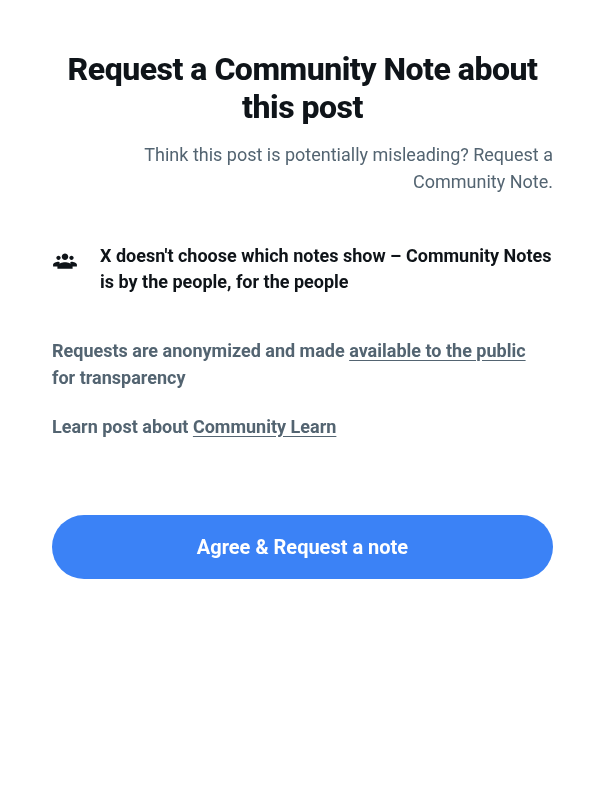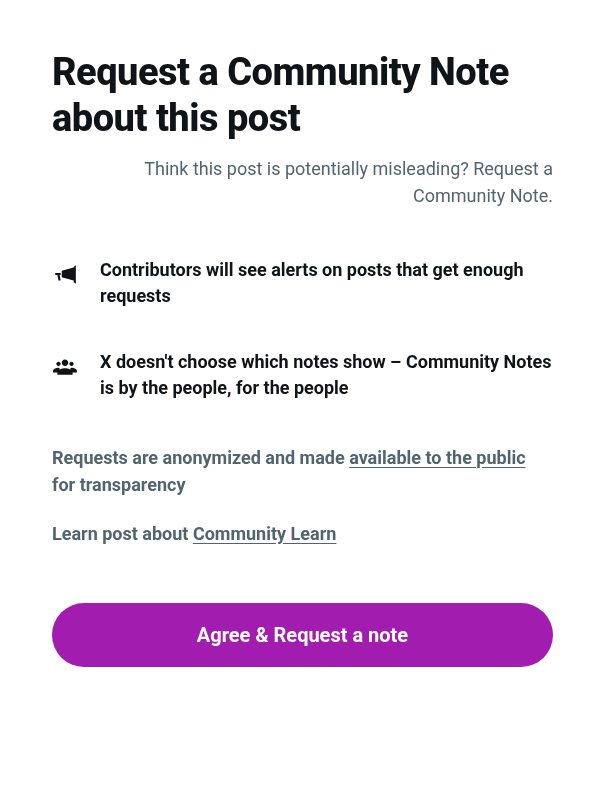--- a/index.html
+++ b/index.html
@@ -10,26 +10,27 @@
     
     body {
       font-family: -apple-system, BlinkMacSystemFont, "Segoe UI", Roboto, Helvetica, Arial, sans-serif;
       background: #fff;
       width: 605px;
       height: 793px;
       padding: 50px 52px;
     }
     
     .title {
-      font-size: 38px;
+      font-size: 32px;
       font-weight: 800;
       color: #0f1419;
       line-height: 1.2;
       letter-spacing: -0.5px;
       margin-bottom: 14px;
+      text-align: center;
     }
     
     .subtitle {
       font-size: 18px;
       color: #536471;
       line-height: 1.5;
       margin-bottom: 48px;
       text-align: right;
     }
     
@@ -84,48 +85,41 @@
       text-decoration: underline;
       text-underline-offset: 3px;
     }
     
     .button-wrap {
       margin-top: 56px;
     }
     
     .primary-button {
       width: 100%;
-      background: #a21caf;
+      background: #3b82f6;
       color: #fff;
       border: none;
       border-radius: 9999px;
       padding: 20px 0;
       font-size: 20px;
       font-weight: 700;
       cursor: pointer;
       font-family: inherit;
+      margin-top: 19px;
     }
   </style>
 </head>
 <body>
 
 <h1 class="title">Request a Community Note about this post</h1>
 
 <p class="subtitle">Think this post is potentially misleading? Request a Community Note.</p>
 
 <div class="info-list">
 
-  <div class="info-item">
-    <span class="info-icon">
-      <svg viewBox="0 0 24 24">
-          <path d="M3 11v2h2l1 5h2l-1-5h1v-2H3zm19-7l-2 1.5V6L9 9v6l11 3v1.5L22 21V4z"></path>
-        </svg>
-    </span>
-    <span class="info-text">Contributors will see alerts on posts that get enough requests</span>
-  </div>
 
 
   <div class="info-item">
     <span class="info-icon">
       <svg viewBox="0 0 24 24">
           <path d="M12 12c1.66 0 3-1.34 3-3s-1.34-3-3-3-3 1.34-3 3 1.34 3 3 3zm-6 0c1.1 0 2-.9 2-2s-.9-2-2-2-2 .9-2 2 .9 2 2 2zm12 0c1.1 0 2-.9 2-2s-.9-2-2-2-2 .9-2 2 .9 2 2 2zM6 13.5c-1.86 0-5 .93-5 2.75V18h5.5v-1.75c0-.68.28-1.3.72-1.82C6.88 13.93 6.44 13.5 6 13.5zm12 0c-.44 0-.88.43-1.22.93.44.52.72 1.14.72 1.82V18H23v-1.75c0-1.82-3.14-2.75-5-2.75zM12 14c-2.33 0-7 1.17-7 3.5V20h14v-2.5c0-2.33-4.67-3.5-7-3.5z"></path>
         </svg>
     </span>
     <span class="info-text">X doesn't choose which notes show – Community Notes is by the people, for the people</span>
   </div>

